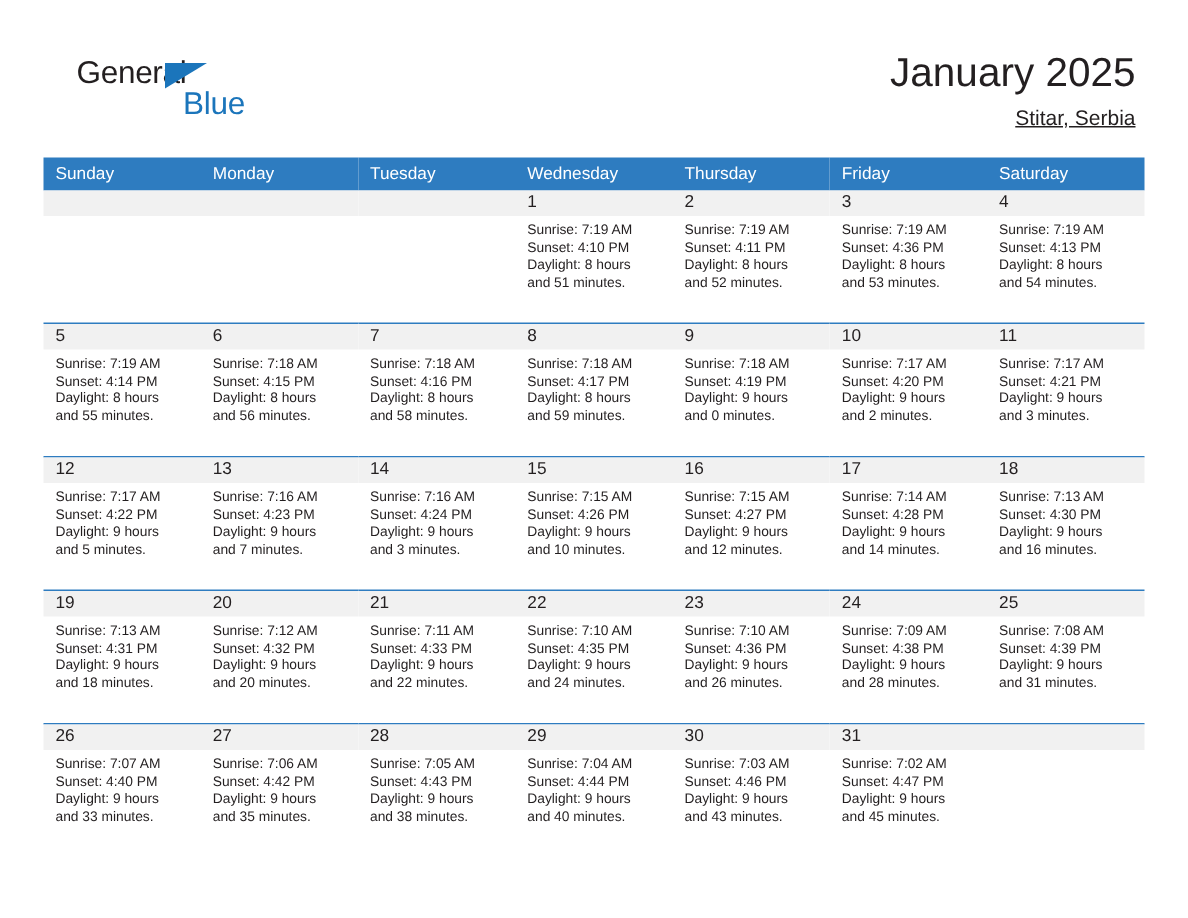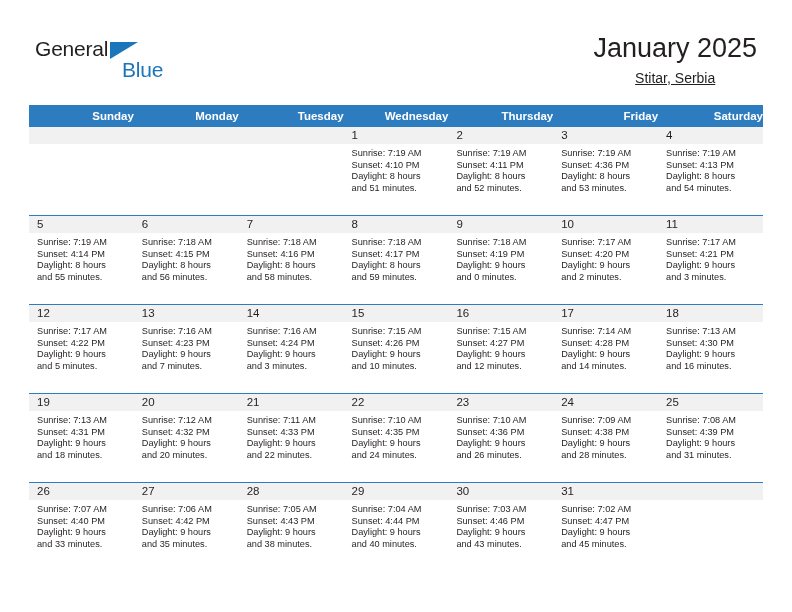--- a/index.html
+++ b/index.html
@@ -34,21 +34,21 @@
 
   .logo {
     position: absolute;
     left: 35px;
     top: 38px;
     width: 160px;
     height: 46px;
   }
   .logo-general {
     position: absolute;
-    left: 0;
+    left: 16px;
     top: 0;
     font-size: 21px;
     color: #231f20;
     letter-spacing: -0.2px;
     line-height: 22px;
   }
   .logo-tri {
     position: absolute;
     left: 75px;
     top: 4px;
@@ -65,21 +65,21 @@
     color: #1b75bb;
     letter-spacing: -0.2px;
     line-height: 22px;
     margin-left: 32px;
   }
 
   .title-block {
     position: absolute;
     right: 35px;
     top: 32px;
-    text-align: center;
+    text-align: right;
   }
   .cal-title {
     font-size: 27px;
     color: #231f20;
     line-height: 32px;
     font-weight: normal;
     margin: 0;
     white-space: nowrap;
   }
   .cal-subtitle {
@@ -98,22 +98,22 @@
     top: 105px;
     width: 734px;
     border-collapse: collapse;
     table-layout: fixed;
   }
 
   .calendar th {
     background: #2e7cc0;
     color: #ffffff;
     font-size: 11.5px;
-    font-weight: bold;
-    text-align: right;
+    font-weight: normal;
+    text-align: left;
     padding: 5px 0 5px 8px;
     height: 12px;
     border: none;
   }
 
   .calendar td {
     vertical-align: top;
     padding: 0;
     border: none;
     border-top: 1px solid #2e7cc0;

